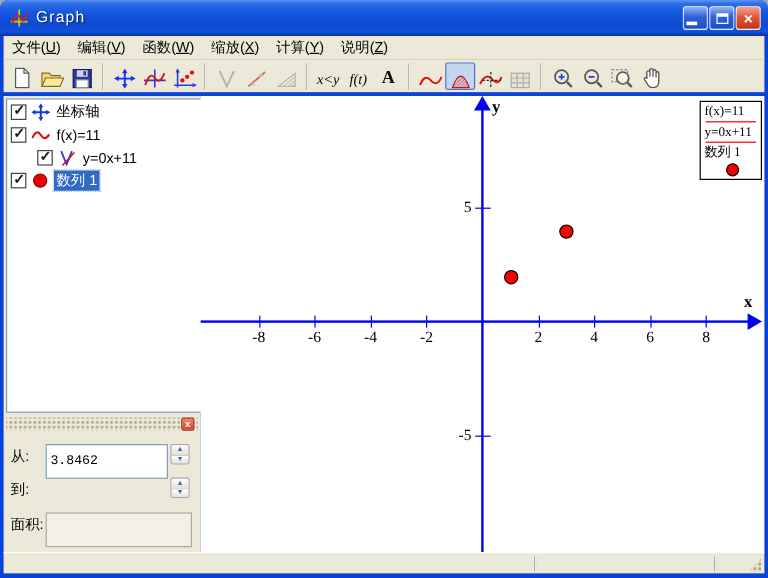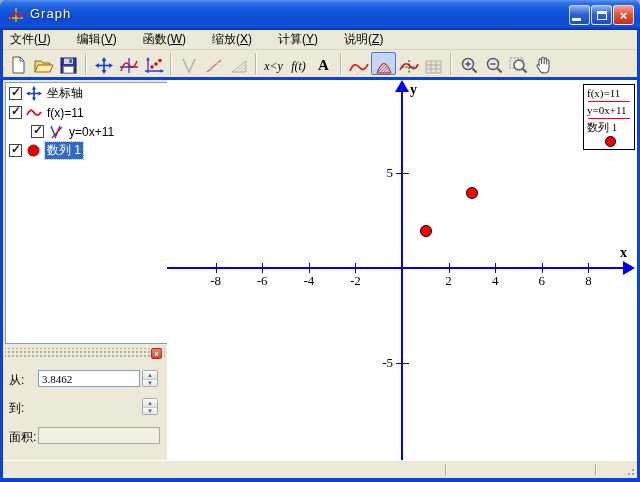--- a/index.html
+++ b/index.html
@@ -13,21 +13,21 @@
   .capbtn{position:absolute;top:5px;width:21px;height:20px;border-radius:3px;border:1px solid rgba(255,255,255,.75);
     box-sizing:border-box;display:flex;align-items:center;justify-content:center;}
   .capbtn.min{right:50px;background:linear-gradient(180deg,#8fb4f2,#2e62d8 45%,#1c4ec4);}
   .capbtn.max{right:28px;background:linear-gradient(180deg,#8fb4f2,#2e62d8 45%,#1c4ec4);}
   .capbtn.close{right:6px;background:linear-gradient(180deg,#f2a48e,#e0583a 45%,#c03318);}
   .glyph-min{width:9px;height:3px;background:#fff;margin-top:9px;margin-right:6px;}
   .glyph-max{width:10px;height:9px;border:1px solid #fff;border-top:3px solid #fff;box-sizing:border-box;}
   .glyph-close{color:#fff;font-weight:bold;font-size:13px;line-height:13px;}
   
   .menubar{position:absolute;left:3px;top:30px;width:634px;height:20px;background:#ece9d8;display:flex;align-items:center;
-    border-bottom:1px solid #d8d4c0;box-sizing:border-box;gap:12px;}
+    border-bottom:1px solid #d8d4c0;box-sizing:border-box;}
   .menu-item{padding:2px 7px;font-size:12px;color:#000;cursor:default;}
   .menu-item u{text-decoration:underline;}
   
   .toolbar{position:absolute;left:3px;top:50px;width:634px;height:27px;background:#ece9d8;display:flex;align-items:center;padding-left:3px;box-sizing:border-box;}
   .tbtn{width:25px;height:23px;display:flex;align-items:flex-end;justify-content:center;border:1px solid transparent;box-sizing:border-box;}
   .tbtn.sel{background:#c5d6f3;border:1px solid #4a78c8;border-radius:2px;}
   .tbtn.dis{opacity:.95;}
   .tsep{width:1px;height:22px;background:#b8b4a2;border-right:1px solid #fff;margin:0 4px;}
   .icontxt{font-family:"Liberation Serif",serif;font-style:italic;font-size:12px;color:#000;}
   .icontxt.big{font-style:normal;font-weight:bold;font-size:15px;}
@@ -42,22 +42,22 @@
   .ticon{flex:none;display:flex;align-items:center;justify-content:center;width:17px;height:15px;}
   .tlabel{padding:0 2px;white-space:nowrap;}
   .tlabel.sel{background:#316ac5;color:#fff;outline:1px dotted #9db8e2;}
   
   .mini-head{position:absolute;left:2px;top:268px;width:160px;height:11px;
     background-image:radial-gradient(circle,#b0ac98 1px,transparent 1.3px);background-size:4px 4px;background-position:2px 2px;background-color:#ece9d8;}
   .mini-close{position:absolute;left:148px;top:268px;width:11px;height:11px;border-radius:2px;border:1px solid #a03020;
     background:linear-gradient(180deg,#f0876f,#d84526);color:#fff;font-size:8px;line-height:9px;text-align:center;font-weight:bold;box-sizing:border-box;}
   .calc-row{position:absolute;left:0;width:164px;height:18px;}
   .calc-label{position:absolute;left:6px;top:2px;font-size:12px;color:#000;}
-  .calc-input{position:absolute;left:35px;top:0;width:102px;height:17px;border:1px solid #7f9db9;font-size:11px;
-    font-family:Liberation Serif, serif;padding:1px 3px;box-sizing:border-box;background:#fff;}
+  .calc-input{position:absolute;left:35px;top:0;width:102px;height:29px;border:1px solid #7f9db9;font-size:11px;
+    font-family:Liberation Mono, monospace;padding:1px 3px;box-sizing:border-box;background:#fff;}
   .calc-input.dis{width:122px;background:#f2f0e4;border:1px solid #aca899;}
   .spin{position:absolute;left:139px;top:0;width:16px;height:17px;border:1px solid #9fa8b8;border-radius:2px;box-sizing:border-box;overflow:hidden;background:#fff;}
   .spin div{height:7.5px;display:flex;align-items:center;justify-content:center;background:linear-gradient(180deg,#fefefc,#e4e0d0);font-size:6px;color:#3a62c8;}
   .spin div:first-child{border-bottom:1px solid #d0ccba;}
   
   .plot{position:absolute;left:167px;top:80px;width:470px;height:380px;background:#fff;overflow:hidden;}
   .xaxis{position:absolute;left:0;top:187px;width:458px;height:2px;background:#0101ee;}
   .xarrow{position:absolute;left:456px;top:181px;width:0;height:0;border-left:12px solid #0101ee;border-top:7px solid transparent;border-bottom:7px solid transparent;}
   .yaxis{position:absolute;left:234px;top:8px;width:2px;height:372px;background:#0101ee;}
   .yarrow{position:absolute;left:228px;top:0;width:0;height:0;border-bottom:12px solid #0101ee;border-left:7px solid transparent;border-right:7px solid transparent;}

